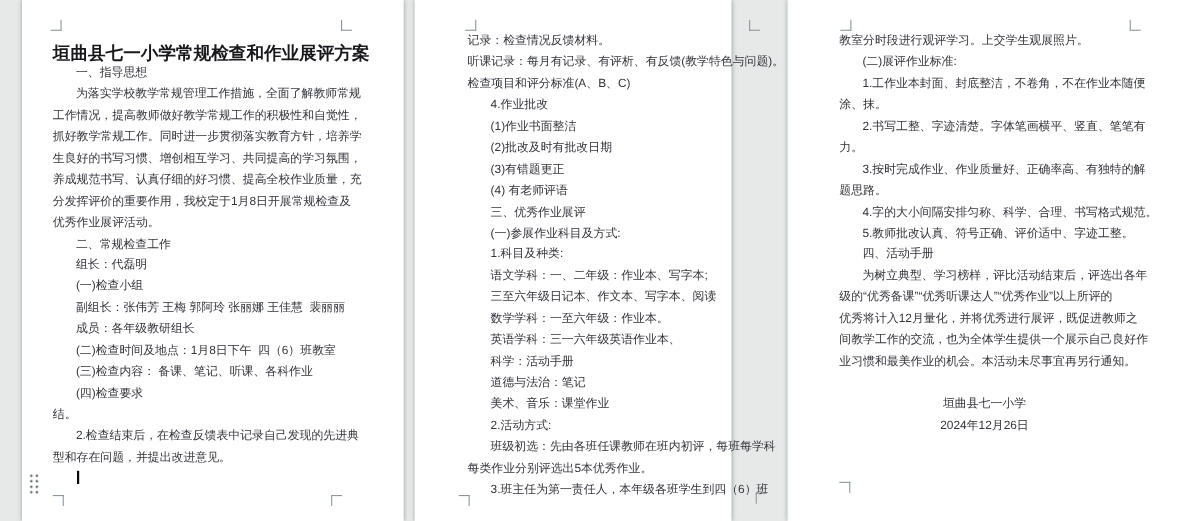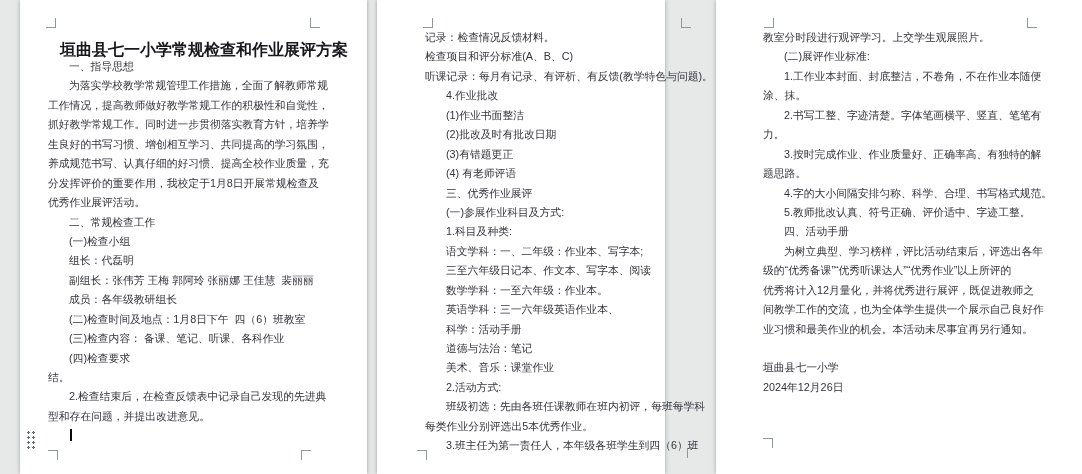--- a/index.html
+++ b/index.html
@@ -14,33 +14,33 @@
     position:absolute;top:0;height:474px;background:#ffffff;
     box-shadow:0 0 4px rgba(90,95,98,.55);
   }
   #page-1{left:20px;width:347px;}
   #page-2{left:377px;width:288px;}
   #page-3{left:716px;width:366px;}
 
   .doc-title{
     position:absolute;top:28px;left:28px;width:276px;
     text-align:center;font-weight:bold;font-size:16px;line-height:22px;
-    color:#17171c;letter-spacing:0px;white-space:pre;margin-left:12px;
+    color:#17171c;letter-spacing:0px;white-space:pre;
   }
   .body{position:absolute;width:282px;}
   #page-1 .body{top:57px;left:28px;}
   #page-2 .body{top:28px;left:48px;}
   #page-3 .body{top:28px;left:47px;}
 
   .ln{
     height:19.45px;line-height:19.45px;font-size:10.8px;
     color:#33343c;white-space:pre;
   }
   .ln.ind{padding-left:21px;}
-  .ln.sign{text-align:left;padding-right:18px;}
+  .ln.sign{text-align:center;padding-right:18px;}
 
   .caret{
     display:inline-block;width:1.5px;height:12px;background:#0a0a0a;
     vertical-align:-2px;margin-left:1px;
   }
 
   
   .mk{position:absolute;width:9px;height:9px;border:0 solid #8e979c;}
   .mk.tl{border-right-width:1px;border-bottom-width:1px;}
   .mk.tr{border-left-width:1px;border-bottom-width:1px;}
@@ -69,43 +69,43 @@
     <div class="body">
         <div class="ln ind"><span>一、指导思想</span></div>
         <div class="ln ind"><span>为落实学校教学常规管理工作措施，全面了解教师常规</span></div>
         <div class="ln"><span>工作情况，提高教师做好教学常规工作的积极性和自觉性，</span></div>
         <div class="ln"><span>抓好教学常规工作。同时进一步贯彻落实教育方针，培养学</span></div>
         <div class="ln"><span>生良好的书写习惯、增创相互学习、共同提高的学习氛围，</span></div>
         <div class="ln"><span>养成规范书写、认真仔细的好习惯、提高全校作业质量，充</span></div>
         <div class="ln"><span>分发挥评价的重要作用，我校定于1月8日开展常规检查及</span></div>
         <div class="ln"><span>优秀作业展评活动。</span></div>
         <div class="ln ind"><span>二、常规检查工作</span></div>
+        <div class="ln ind"><span>组长：代磊明</span></div>
         <div class="ln ind"><span>(一)检查小组</span></div>
-        <div class="ln ind"><span>组长：代磊明</span></div>
         <div class="ln ind"><span>副组长：张伟芳 王梅 郭阿玲 张丽娜 王佳慧  裴丽丽</span></div>
         <div class="ln ind"><span>成员：各年级教研组长</span></div>
         <div class="ln ind"><span>(二)检查时间及地点：1月8日下午  四（6）班教室</span></div>
         <div class="ln ind"><span>(三)检查内容： 备课、笔记、听课、各科作业</span></div>
         <div class="ln ind"><span>(四)检查要求</span></div>
         <div class="ln"><span>结。</span></div>
         <div class="ln ind"><span>2.检查结束后，在检查反馈表中记录自己发现的先进典</span></div>
         <div class="ln"><span>型和存在问题，并提出改进意见。</span></div>
         <div class="ln ind"><span class="caret"></span></div>
       </div>
   </section>
 
   <section class="page" id="page-2">
     <div class="mk tl" style="left:46px;top:18px;"></div>
     <div class="mk tr" style="left:304px;top:18px;"></div>
     <div class="mk bl" style="left:40px;top:450px;"></div>
     <div class="mk br" style="left:310px;top:448px;"></div>
     <div class="body">
         <div class="ln"><span>记录：检查情况反馈材料。</span></div>
+        <div class="ln"><span>听课记录：每月有记录、有评析、有反馈(教学特色与问题)。</span></div>
         <div class="ln"><span>检查项目和评分标准(A、B、C)</span></div>
-        <div class="ln"><span>听课记录：每月有记录、有评析、有反馈(教学特色与问题)。</span></div>
         <div class="ln ind"><span>4.作业批改</span></div>
         <div class="ln ind"><span>(1)作业书面整洁</span></div>
         <div class="ln ind"><span>(2)批改及时有批改日期</span></div>
         <div class="ln ind"><span>(3)有错题更正</span></div>
         <div class="ln ind"><span>(4) 有老师评语</span></div>
         <div class="ln ind"><span>三、优秀作业展评</span></div>
         <div class="ln ind"><span>(一)参展作业科目及方式:</span></div>
         <div class="ln ind"><span>1.科目及种类:</span></div>
         <div class="ln ind"><span>语文学科：一、二年级：作业本、写字本;</span></div>
         <div class="ln ind"><span>三至六年级日记本、作文本、写字本、阅读</span></div>

